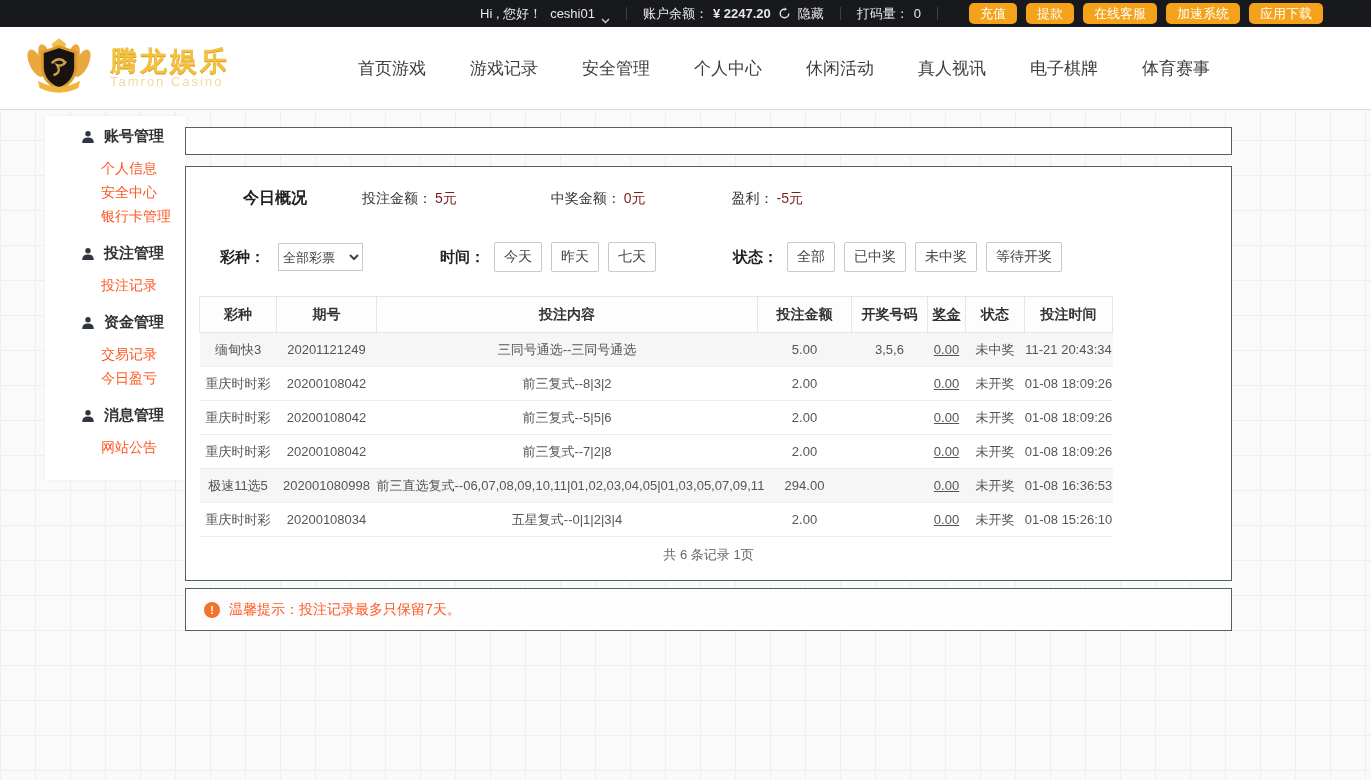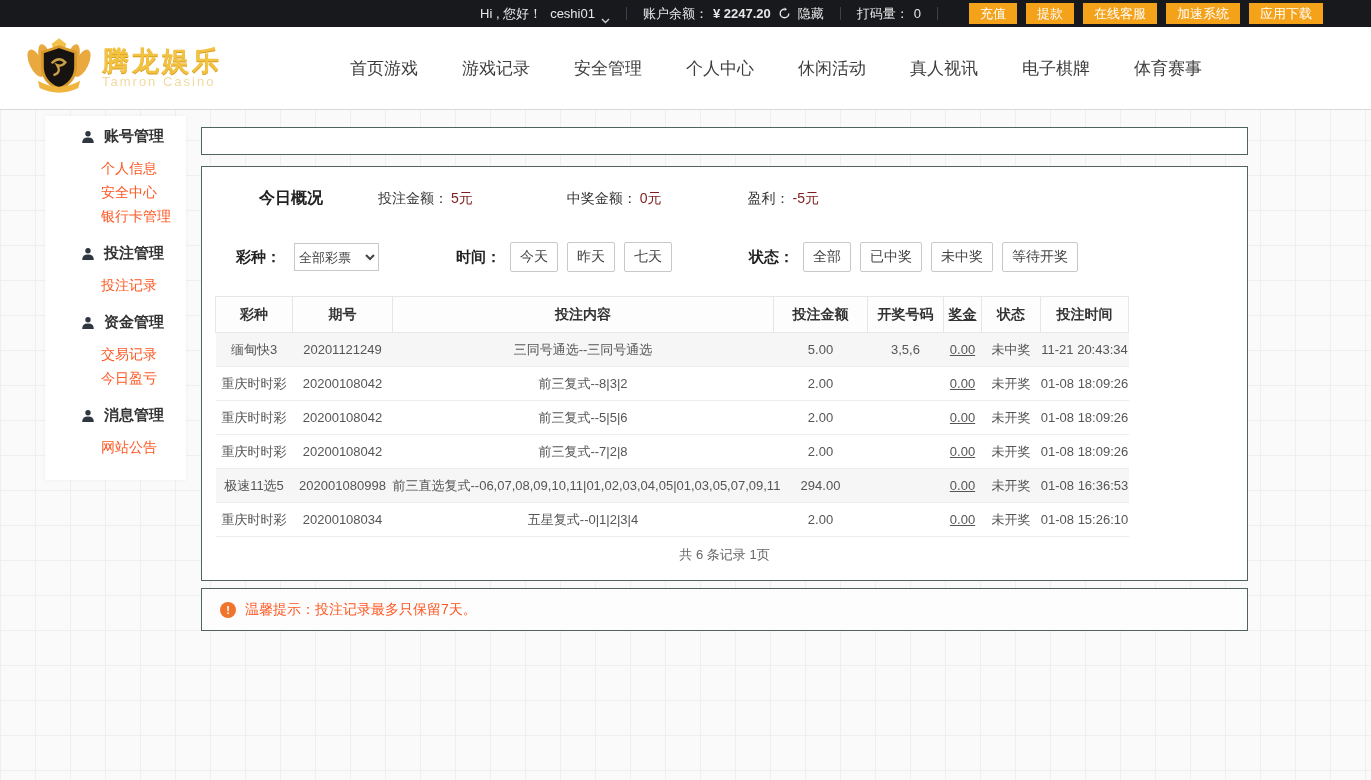--- a/index.html
+++ b/index.html
@@ -23,29 +23,29 @@
   .tb-username { margin-left:2px; }
   .tb-caret { display:inline-block; width:9px; height:6px; position:relative; top:1px; }
   .tb-div { width:1px; height:13px; background:#3c4048; margin:0 16px; }
   .tb-balance,.tb-turnover { display:flex; align-items:center; gap:5px; }
   .tb-balval { font-weight:bold; }
   .tb-refresh { display:inline-flex; cursor:pointer; margin:0 2px; }
   .tb-hide { color:#e8e8e8; text-decoration:none; cursor:pointer; }
   .tb-buttons { display:flex; gap:9px; margin-left:15px; }
   .tb-btn {
     background:#f5a21b; color:#fff; font-size:13px; padding:3px 11px;
-    border-radius:0; cursor:pointer; text-decoration:none; line-height:15px;
+    border-radius:5px; cursor:pointer; text-decoration:none; line-height:15px;
   }
 
   
   .header {
     height:83px; background:#fff; border-bottom:1px solid #d9d9d9;
     display:flex; align-items:center;
   }
-  .logo { display:flex; align-items:center; margin-left:24px; cursor:pointer; }
+  .logo { display:flex; align-items:center; margin-left:24px; cursor:pointer;gap:8px; }
   .logo-text { margin-left:8px; line-height:1.05; }
   .logo-title { font-size:27px; font-weight:bold; color:#f2c240; letter-spacing:3px;
                 text-shadow:0 1px 0 #d89a20; }
   .logo-sub { font-size:13px; color:#f3d9a0; letter-spacing:2px; }
   .nav { display:flex; gap:44px; margin-left:128px; }
   .nav-item { font-size:17px; color:#3d3d3d; text-decoration:none; cursor:pointer; }
 
   
   .sidebar {
     position:absolute; left:45px; top:116px; width:141px; background:#fff;
@@ -58,21 +58,21 @@
   }
   .side-section:first-child .side-title { margin-top:0; }
   .side-items { margin:7px 0 3px; }
   .side-item {
     display:block; padding-left:56px; height:24px; line-height:24px;
     color:#ff5722; font-size:14px; text-decoration:none; cursor:pointer;
   }
   .user-ic { display:inline-flex; }
 
   
-  .main { position:absolute; left:201px; top:127px; width:1047px; }
+  .main { position:absolute; left:185px; top:127px; width:1047px; }
   .announce {
     height:28px; background:#fff; border:1px solid #51635d; margin-bottom:11px;
   }
   .panel { background:#fff; border:1px solid #51635d; height:415px; }
 
   .overview { display:flex; align-items:center; margin:21px 0 0 57px; font-size:14px; }
   .ov-title { font-size:16px; font-weight:bold; color:#222; }
   .ov-stat { display:flex; gap:3px; }
   .ov-stat.s1 { margin-left:55px; }
   .ov-stat.s2 { margin-left:94px; }

